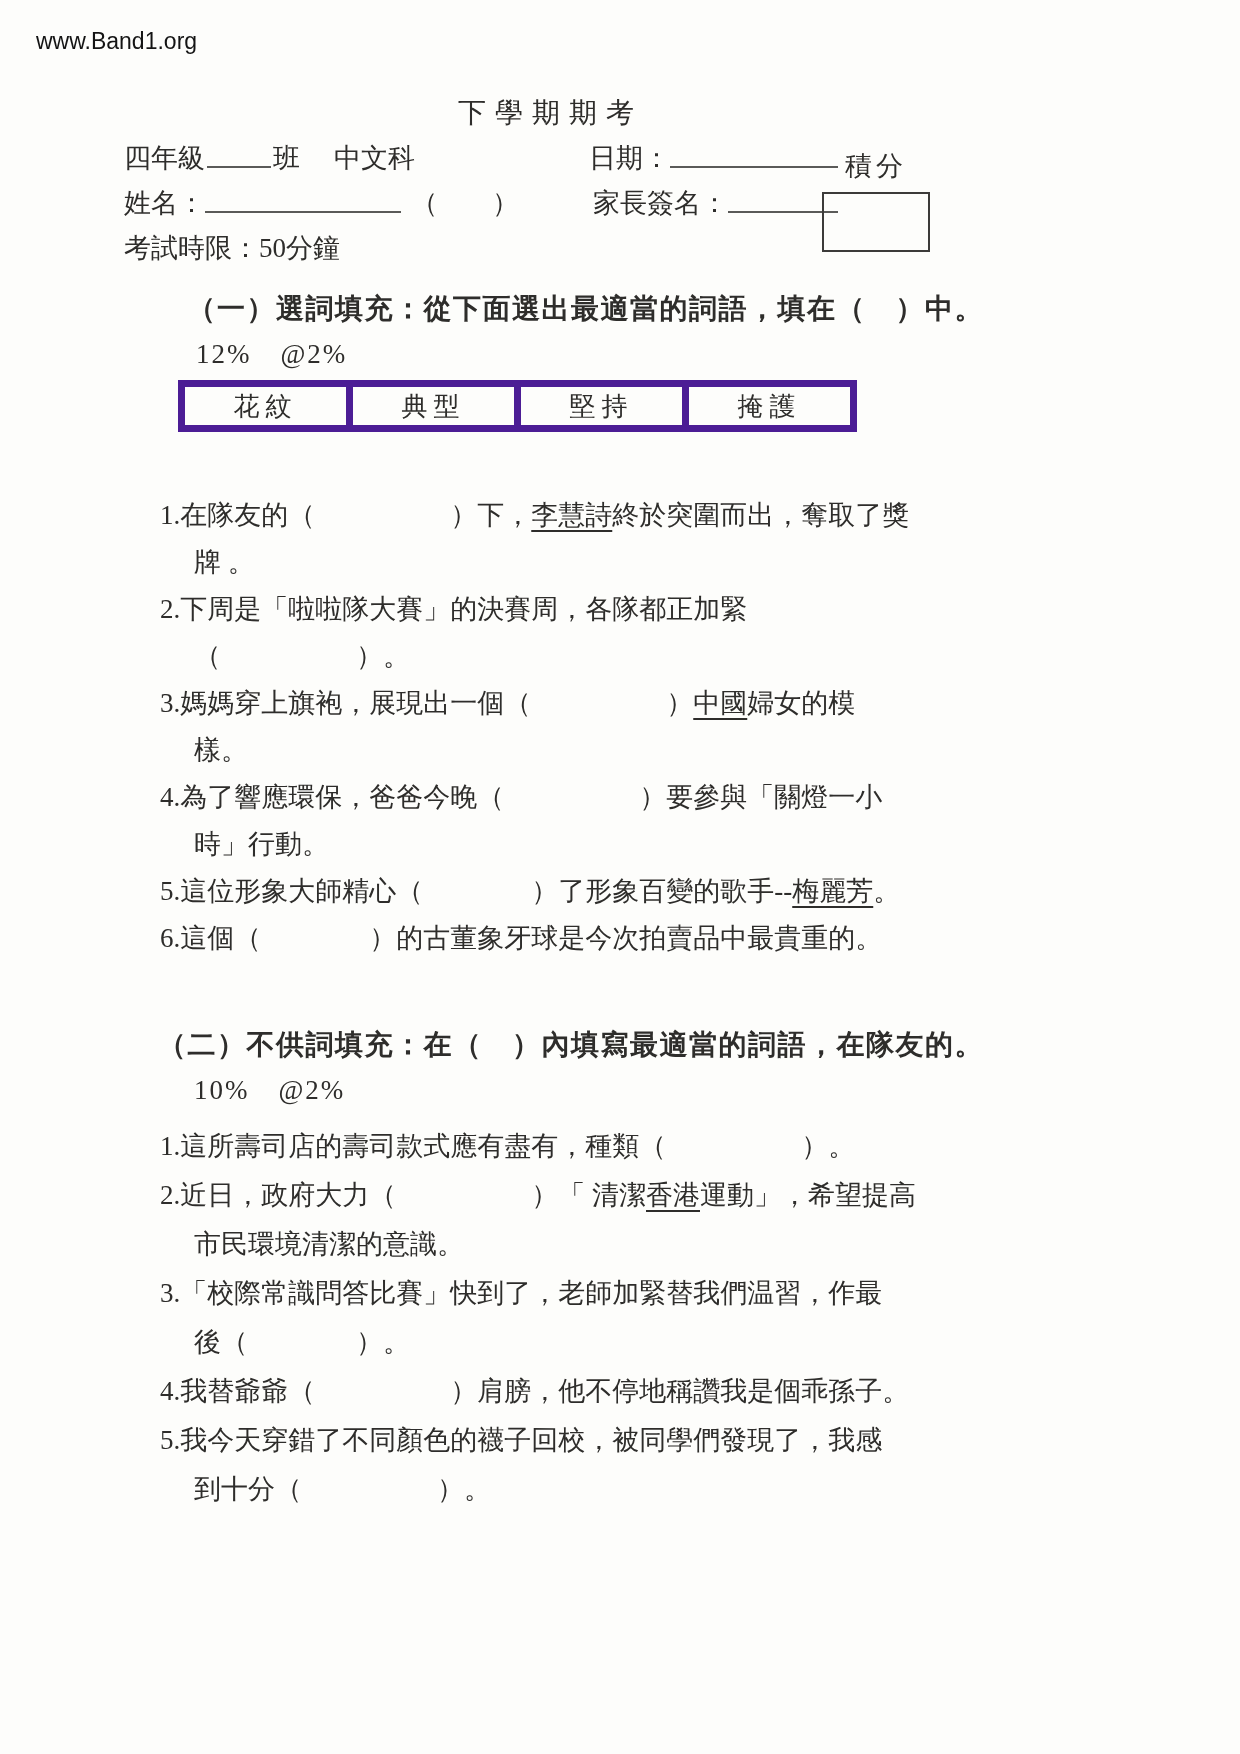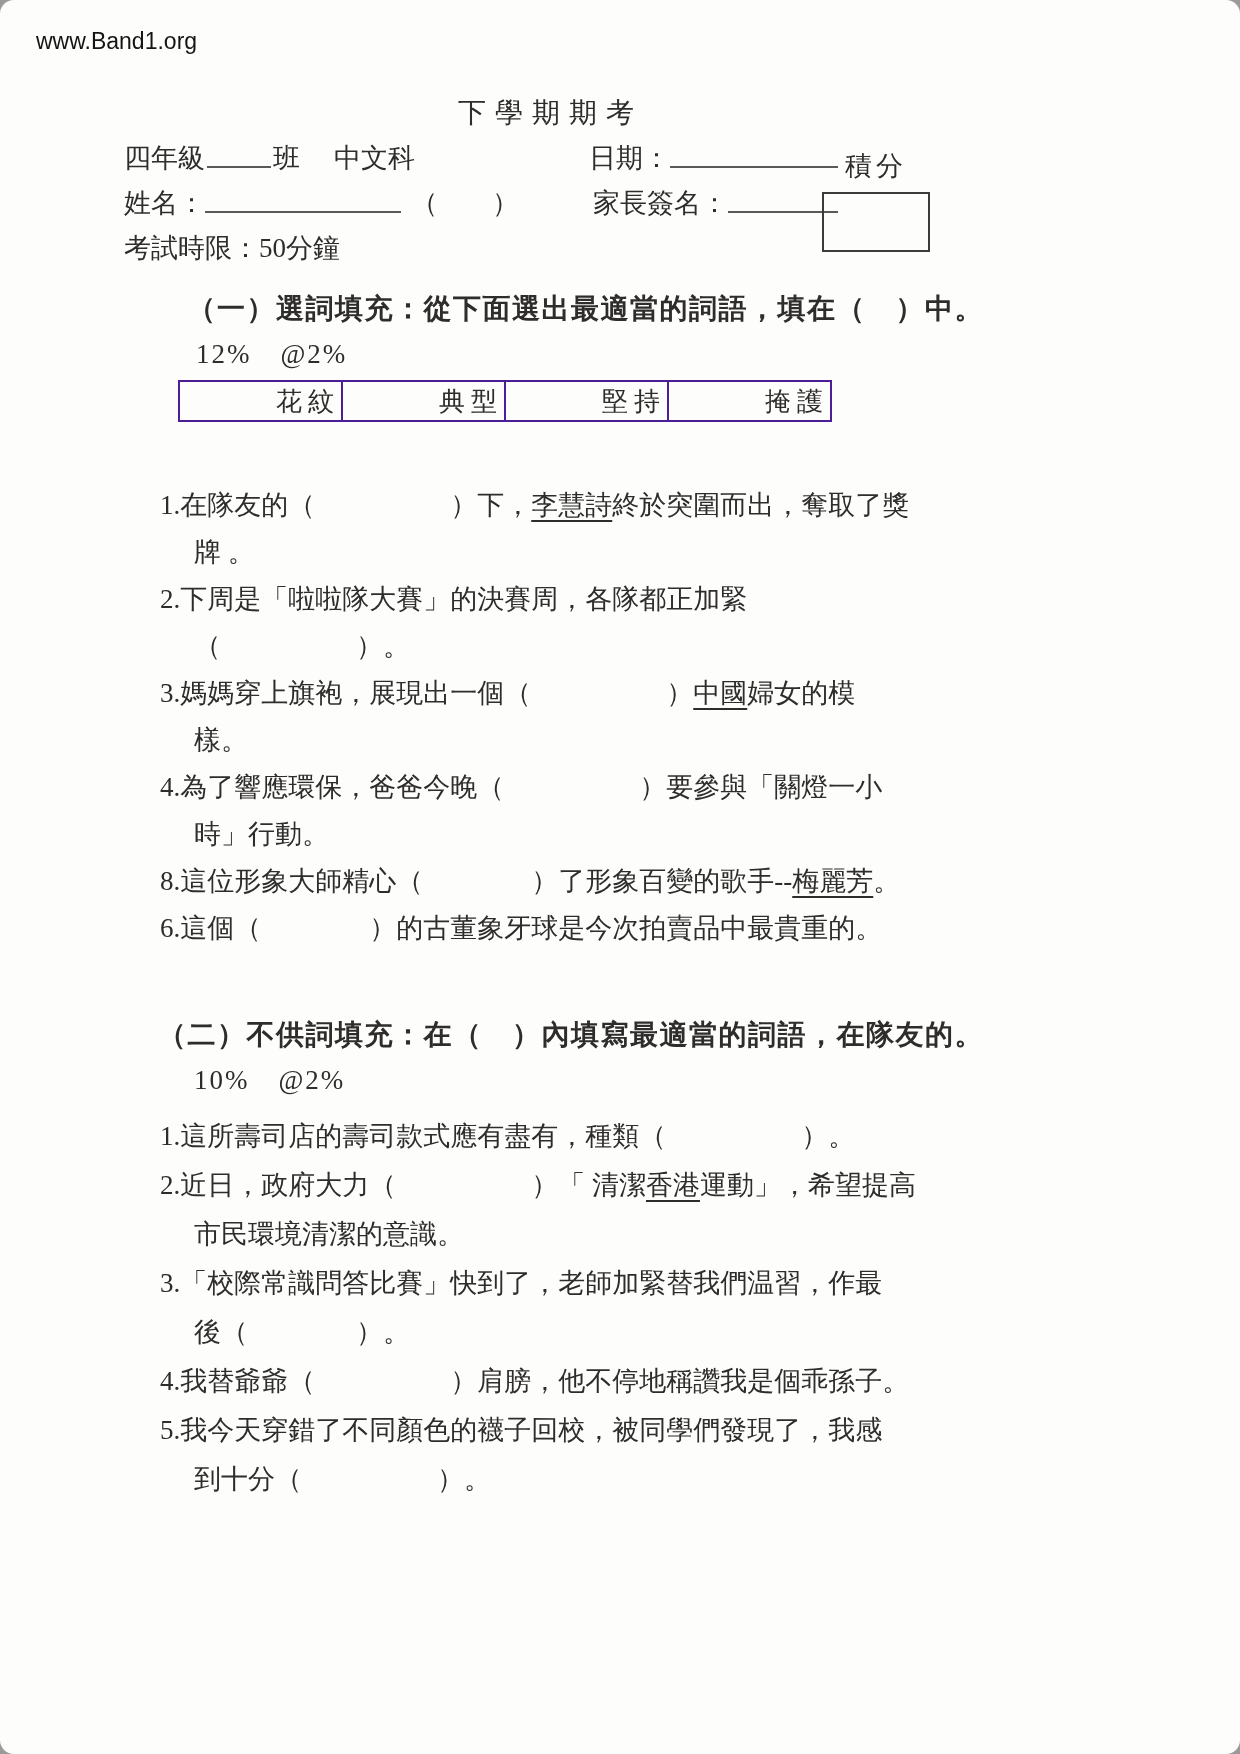--- a/index.html
+++ b/index.html
@@ -1,19 +1,19 @@
 <!DOCTYPE html>
 <html><head>
 <meta charset="utf-8">
 <style>
   html,body{margin:0;padding:0;background:#9a9a9a;}
   .page{
     position:relative;width:1240px;height:1754px;margin:0 auto;
     background:#fdfdfb;overflow:hidden;
-    font-family:"Liberation Serif", serif;color:#2e2d2b;border-radius:14px;
+    font-family:"Liberation Serif", serif;color:#2e2d2b;
   }
   .watermark{
     position:absolute;left:36px;top:28px;
     font-family:"Liberation Sans", sans-serif;font-size:23px;color:#141414;
   }
   .doc-title{
     position:absolute;left:458px;top:94px;
     font-size:28px;letter-spacing:9px;white-space:nowrap;
   }
   .header{position:absolute;left:124px;top:140px;width:714px;font-size:27px;}
@@ -21,22 +21,22 @@
   .hrow .gap30{display:inline-block;width:34px;}
   .spacer{flex:1;}
   .blank{display:inline-block;border-bottom:2px solid #5a5a58;height:26px;vertical-align:baseline;}
   .score-area{position:absolute;left:820px;top:148px;width:112px;text-align:center;font-size:27px;letter-spacing:4px;}
   .score-box{margin:8px auto 0 auto;width:104px;height:56px;border:2.5px solid #3c3b39;background:transparent;}
   .content{position:absolute;left:132px;top:290px;width:852px;font-size:27px;}
   .sec-heading{font-weight:bold;font-size:28px;letter-spacing:1.5px;white-space:nowrap;text-align:right;}
   .marks{margin:8px 0 6px 64px;font-size:27px;letter-spacing:2px;}
   table.wordbank{border-collapse:collapse;margin:8px 0 0 46px;}
   table.wordbank td{
-    width:159px;height:36px;border:2px solid #4c1d95;
-    text-align:right;font-size:26px;letter-spacing:6px;
+    width:159px;height:36px;border:7px solid #4c1d95;
+    text-align:center;font-size:26px;letter-spacing:6px;
   }
   .questions{margin-top:60px;margin-left:28px;}
   .qline{line-height:47px;white-space:nowrap;}
   .qline.cont{padding-left:34px;}
   .sec2 .qline{line-height:49px;}
   .u{text-decoration:underline;text-underline-offset:6px;text-decoration-thickness:1.5px;}
   .sec2{margin-top:64px;}
   .sec2 .marks{margin-left:62px;}
   .sec2 .questions{margin-top:14px;}
 </style>
@@ -106,21 +106,21 @@
         </div>
         <div>
           <div class="qline"><span>3.媽媽穿上旗袍，展現出一個（　　　　　）</span><span class="u">中國</span><span>婦女的模</span></div>
           <div class="qline cont"><span>樣。</span></div>
         </div>
         <div>
           <div class="qline"><span>4.為了響應環保，爸爸今晚（　　　　　）要參與「關燈一小</span></div>
           <div class="qline cont"><span>時」行動。</span></div>
         </div>
         <div>
-          <div class="qline"><span>8.這位形象大師精心（　　　　）了形象百變的歌手--</span><span class="u">梅麗芳</span><span>。</span></div>
+          <div class="qline"><span>5.這位形象大師精心（　　　　）了形象百變的歌手--</span><span class="u">梅麗芳</span><span>。</span></div>
         </div>
         <div>
           <div class="qline"><span>6.這個（　　　　）的古董象牙球是今次拍賣品中最貴重的。</span></div>
         </div>
       </div>
     </div>
 
     <div class="sec2">
       <div class="sec-heading">（二）不供詞填充：在（　）內填寫最適當的詞語，在隊友的。</div>
       <div class="marks">10%　@2%</div>

